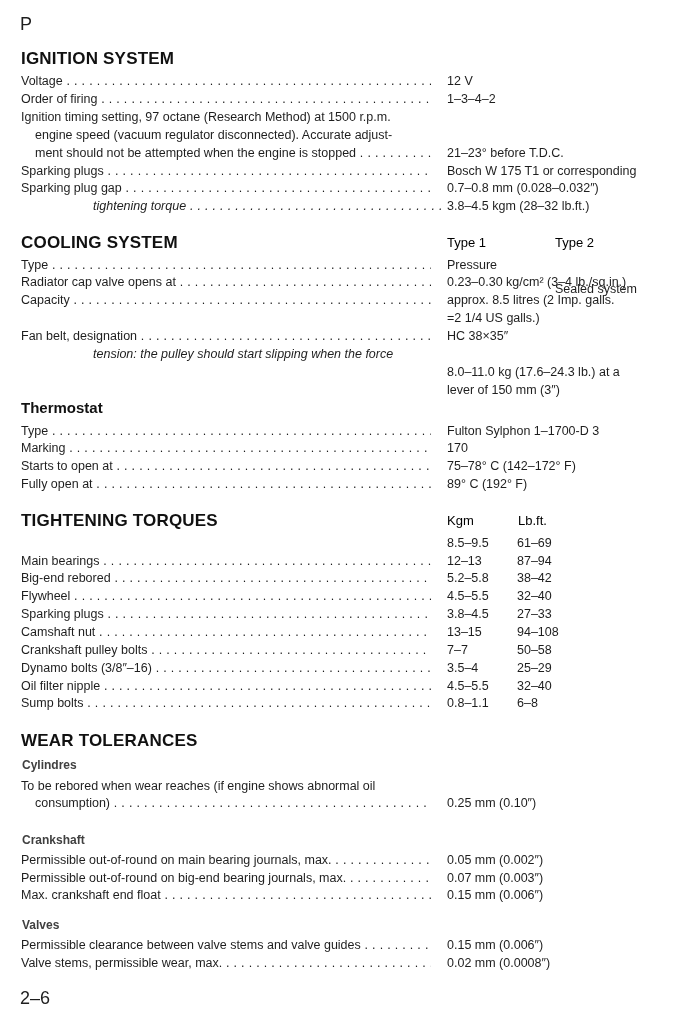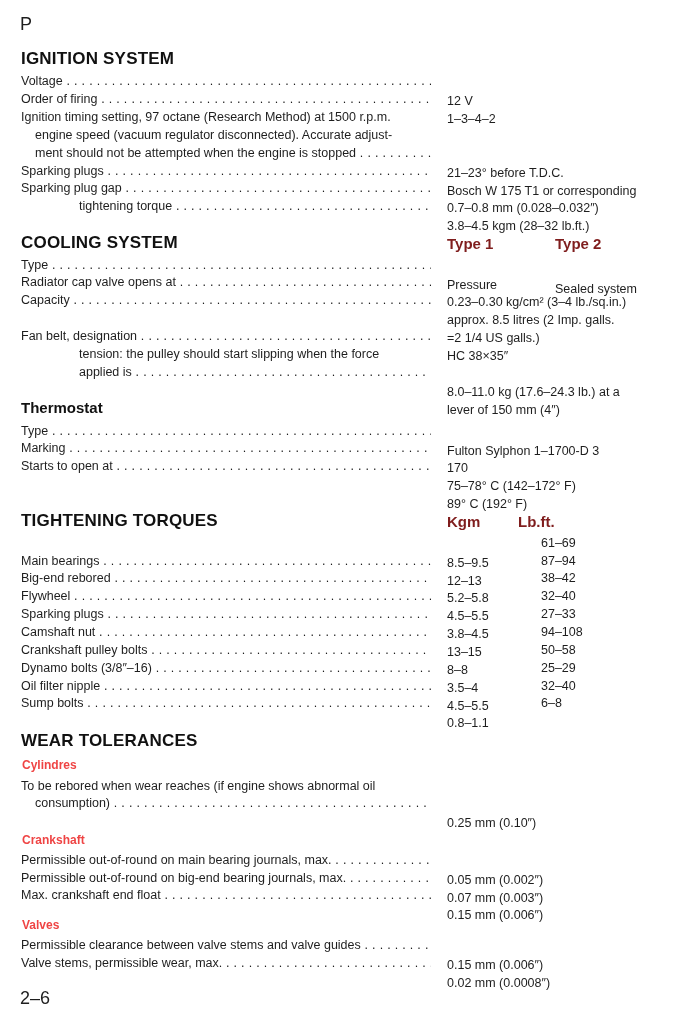--- a/index.html
+++ b/index.html
@@ -3,33 +3,33 @@
 <meta charset="utf-8">
 <style>
   html, body { margin: 0; padding: 0; background: #ffffff; }
   body {
     width: 696px; height: 1034px; position: relative; overflow: hidden;
     font-family: "Liberation Sans", sans-serif; color: #1e1e1e;
   }
   .page-letter { position: absolute; left: 20px; top: 14px; font-size: 18px; }
   .h1 { position: absolute; left: 21px; font-size: 17px; font-weight: bold; letter-spacing: 0.2px; color: #111; }
   .h2 { position: absolute; left: 21px; font-size: 15px; font-weight: bold; color: #111; }
-  .h3 { position: absolute; left: 22px; font-size: 12px; font-weight: bold; color: #ef4444; }
-  .colhead { position: absolute; font-size: 15px; font-weight: bold; color: #7f1d1d; }
+  .h3 { position: absolute; left: 22px; font-size: 12px; font-weight: bold; color: #404040; }
+  .colhead { position: absolute; font-size: 13px; font-weight: normal; color: #000000; }
   .row { position: absolute; left: 21px; width: 650px; height: 18px; font-size: 12.5px; line-height: 18px; white-space: nowrap; }
   .row .lbl { position: absolute; left: 0; width: 410px; overflow: hidden; }
   .row .lbl.indent1 { left: 14px; width: 396px; }
-  .row .lbl.indent2 { left: 58px; width: 352px; }
+  .row .lbl.indent2 { left: 72px; width: 352px; font-style: italic; }
   .row .lbl .dots::after {
     content: " . . . . . . . . . . . . . . . . . . . . . . . . . . . . . . . . . . . . . . . . . . . . . . . . . . . . . . . . . . . . . . . . . . . . . . . . . . . . . . . . . .";
     letter-spacing: 0.3px;
   }
-  .row .v1 { position: absolute; left: 426px; margin-top: 20px; }
+  .row .v1 { position: absolute; left: 426px; }
   .row .v2 { position: absolute; left: 534px; margin-top: 24px; }
-  .row .v3 { position: absolute; left: 520px; }
+  .row .v3 { position: absolute; left: 496px; }
   .page-num { position: absolute; left: 20px; top: 988px; font-size: 18px; }
 </style>
 </head>
 <body>
 
 <div class="page-letter">P</div>
 
 <div class="h1" style="top:49px">IGNITION SYSTEM</div>
 <div class="row" style="top:72px">
     <span class="lbl"><span>Voltage</span><span class="dots"></span></span>
@@ -82,41 +82,41 @@
     <span class="v1">=2 1/4 US galls.)</span>
   </div>
 <div class="row" style="top:327px">
     <span class="lbl"><span>Fan belt, designation</span><span class="dots"></span></span>
     <span class="v1">HC 38×35″</span>
   </div>
 <div class="row" style="top:345px">
     <span class="lbl indent2">tension: the pulley should start slipping when the force</span>
   </div>
 <div class="row" style="top:363px">
-    <span class="lbl indent2"><span>applied is</span><span class="dots"></span></span>
     <span class="v1">8.0–11.0 kg (17.6–24.3 lb.) at a</span>
   </div>
 <div class="row" style="top:381px">
-    <span class="v1">lever of 150 mm (4″)</span>
+    <span class="v1">lever of 150 mm (3″)</span>
   </div>
 
 <div class="h2" style="top:399px">Thermostat</div>
 <div class="row" style="top:422px">
     <span class="lbl"><span>Type</span><span class="dots"></span></span>
     <span class="v1">Fulton Sylphon 1–1700-D 3</span>
   </div>
 <div class="row" style="top:439px">
     <span class="lbl"><span>Marking</span><span class="dots"></span></span>
     <span class="v1">170</span>
   </div>
 <div class="row" style="top:457px">
     <span class="lbl"><span>Starts to open at</span><span class="dots"></span></span>
     <span class="v1">75–78° C (142–172° F)</span>
   </div>
 <div class="row" style="top:475px">
+    <span class="lbl"><span>Fully open at</span><span class="dots"></span></span>
     <span class="v1">89° C (192° F)</span>
   </div>
 
 <div class="h1" style="top:511px">TIGHTENING TORQUES</div>
 <div class="colhead" style="left:447px;top:513px">Kgm</div>
 <div class="colhead" style="left:518px;top:513px">Lb.ft.</div>
 <div class="row" style="top:534px">
     <span class="v1">8.5–9.5</span>
     <span class="v3">61–69</span>
   </div>
@@ -140,21 +140,21 @@
     <span class="v1">3.8–4.5</span>
     <span class="v3">27–33</span>
   </div>
 <div class="row" style="top:623px">
     <span class="lbl"><span>Camshaft nut</span><span class="dots"></span></span>
     <span class="v1">13–15</span>
     <span class="v3">94–108</span>
   </div>
 <div class="row" style="top:641px">
     <span class="lbl"><span>Crankshaft pulley bolts</span><span class="dots"></span></span>
-    <span class="v1">8–8</span>
+    <span class="v1">7–7</span>
     <span class="v3">50–58</span>
   </div>
 <div class="row" style="top:659px">
     <span class="lbl"><span>Dynamo bolts (3/8″–16)</span><span class="dots"></span></span>
     <span class="v1">3.5–4</span>
     <span class="v3">25–29</span>
   </div>
 <div class="row" style="top:677px">
     <span class="lbl"><span>Oil filter nipple</span><span class="dots"></span></span>
     <span class="v1">4.5–5.5</span>

